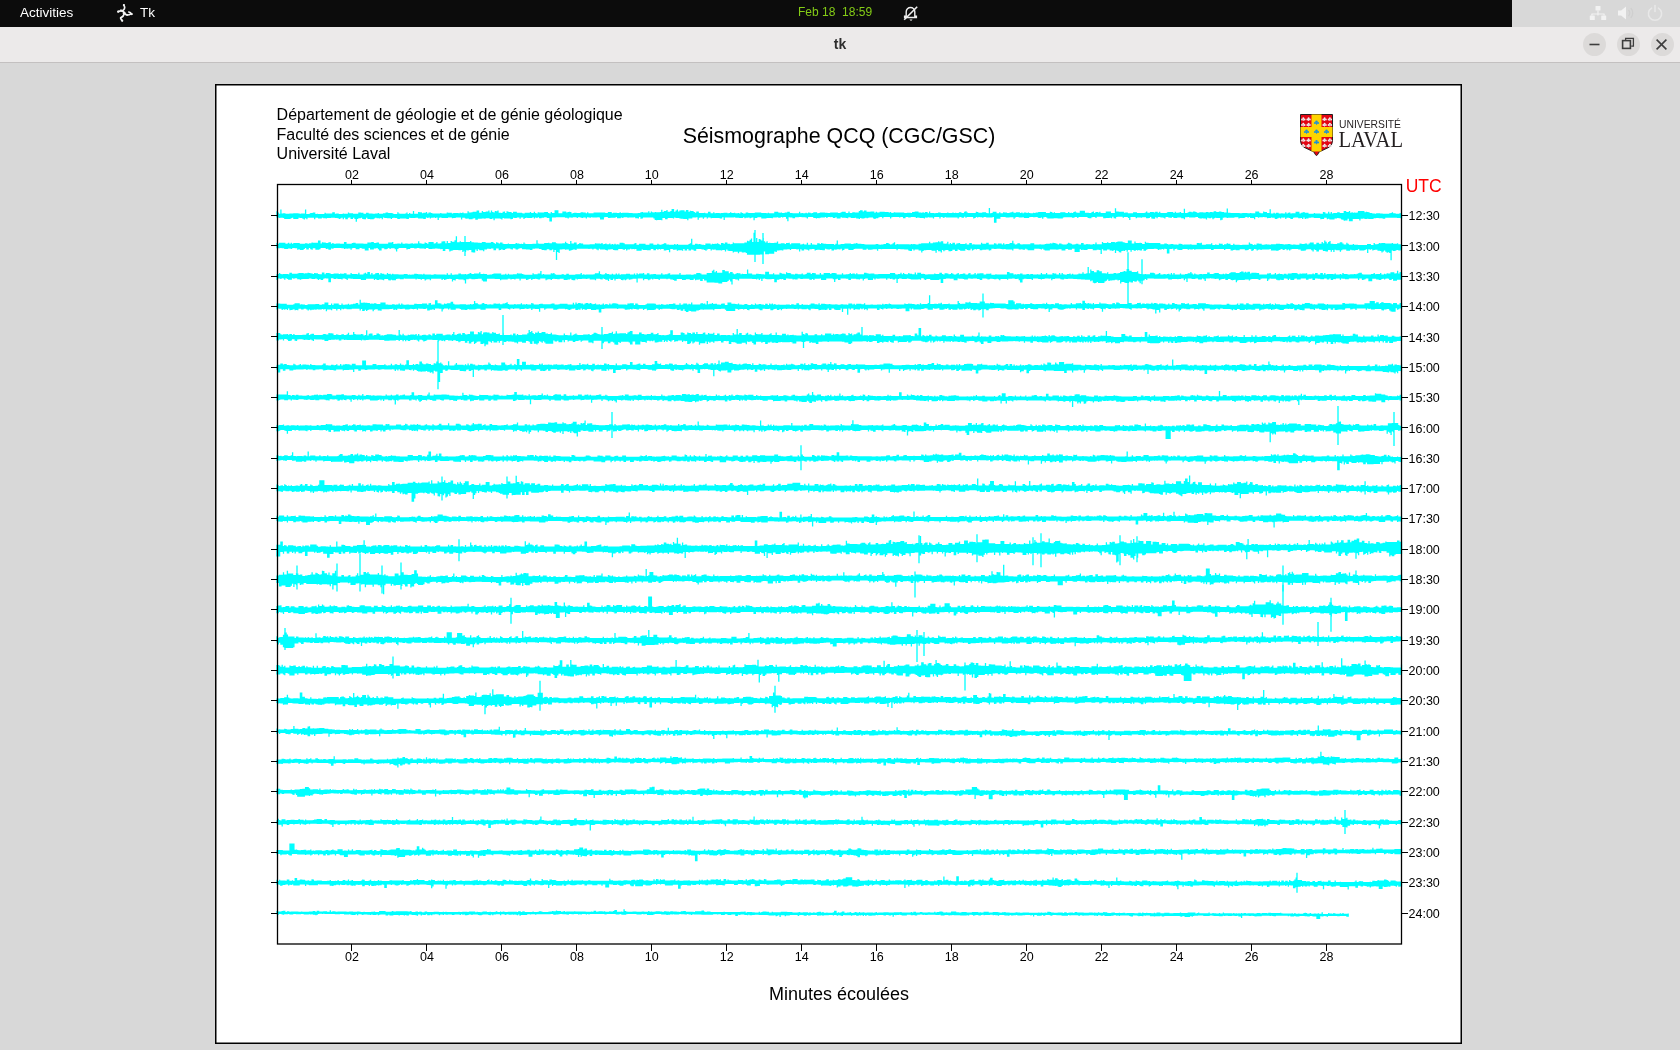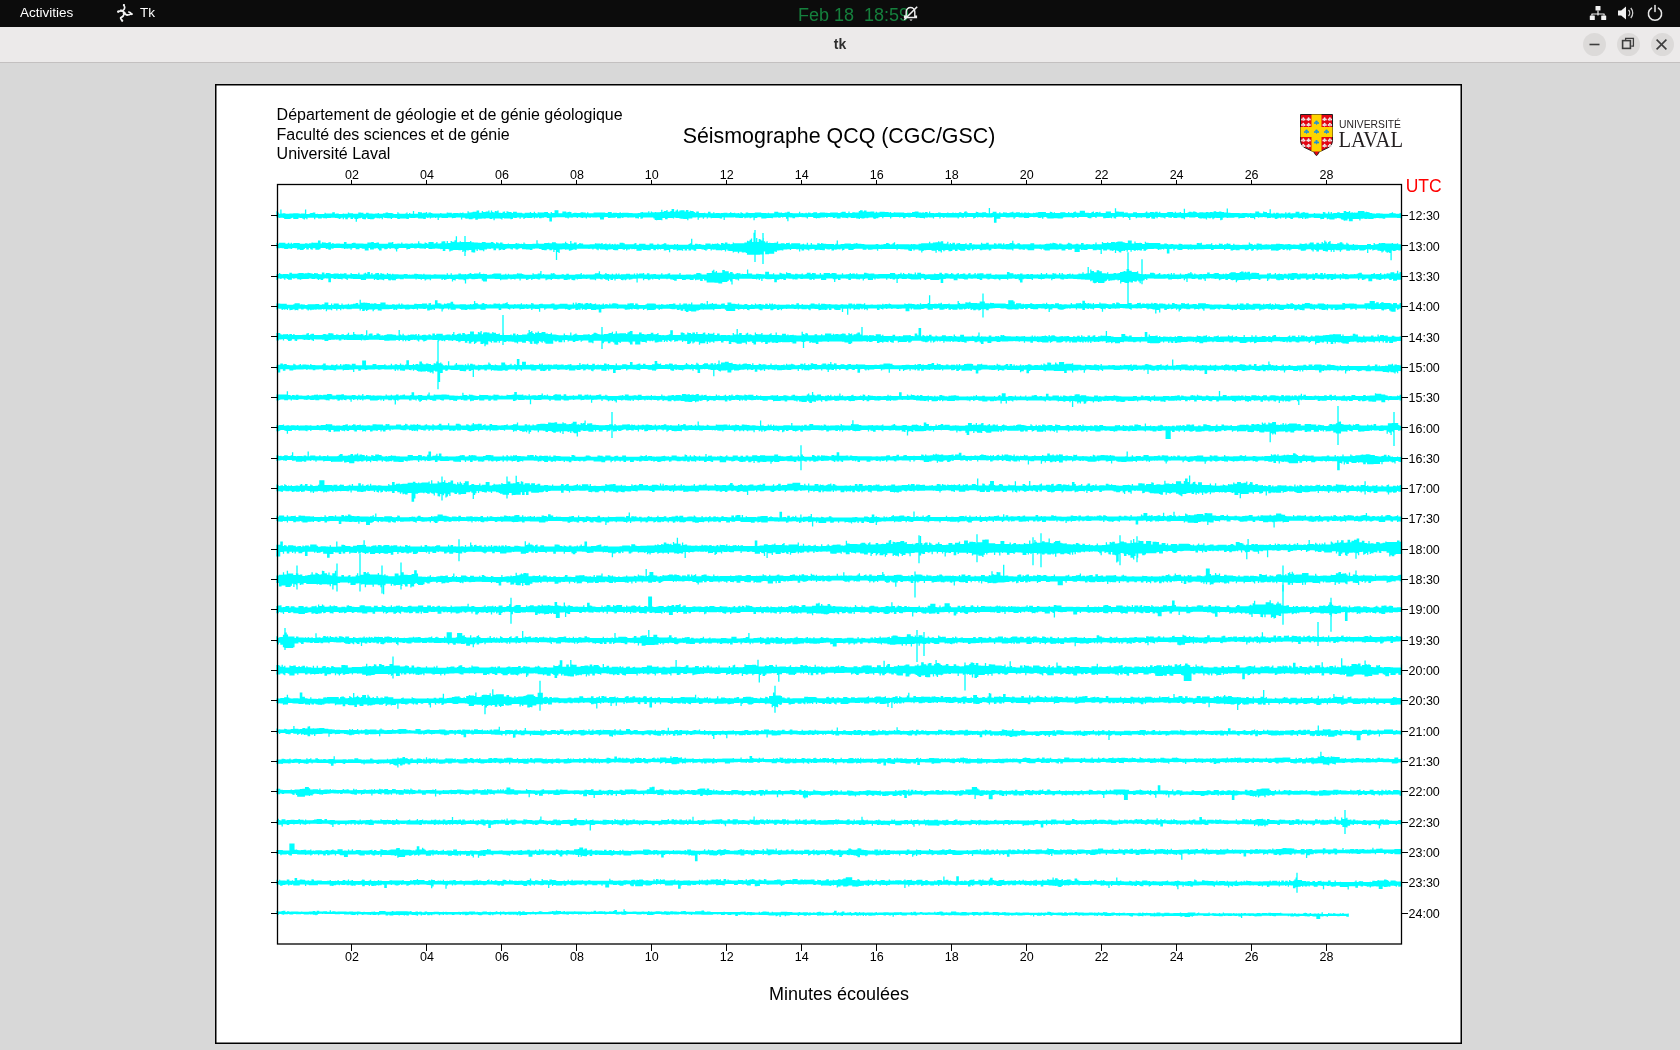--- a/index.html
+++ b/index.html
@@ -1,20 +1,20 @@
 <!DOCTYPE html>
 <html><head>
 <meta charset="utf-8">
 <style>
 * { margin:0; padding:0; box-sizing:border-box; }
 html,body { width:1680px; height:1050px; overflow:hidden; background:#d8d8d8; font-family:"Liberation Sans", sans-serif; }
-#topbar { position:absolute; left:0; top:0; width:1680px; height:27px; background:#0c0c0c; color:#ffffff;text-align:center; }
+#topbar { position:absolute; left:0; top:0; width:1512px; height:27px; background:#0c0c0c; color:#ffffff;text-align:center; }
 #topbar .act { position:absolute; left:20px; top:5px; font-size:13.5px; color:#fff; }
 #topbar .tkl { position:absolute; left:140px; top:5px; font-size:13.5px; color:#fff; }
-#topbar .clock { position:absolute; left:798px; top:5px; font-size:18px; color:#15803d; }
+#topbar .clock { position:absolute; left:798px; top:5px; font-size:12px; color:#84cc16; }
 #titlebar { position:absolute; left:0; top:27px; width:1680px; height:36px; background:#eceaea; border-bottom:1px solid #c3c0c0; }
 #titlebar .t { position:absolute; left:0; width:1680px; text-align:center; top:9px; font-size:14px; font-weight:bold; color:#2f2f2f; }
 .wbtn { position:absolute; top:33px; width:23px; height:23px; border-radius:50%; background:#dcdad9; }
 #canvas { position:absolute; left:215px; top:84px; }
 </style>
 </head>
 <body>
 <div id="topbar">
   <span class="act">Activities</span>
   <svg style="position:absolute;left:116px;top:3px" width="18" height="20" viewBox="0 0 18 20">

